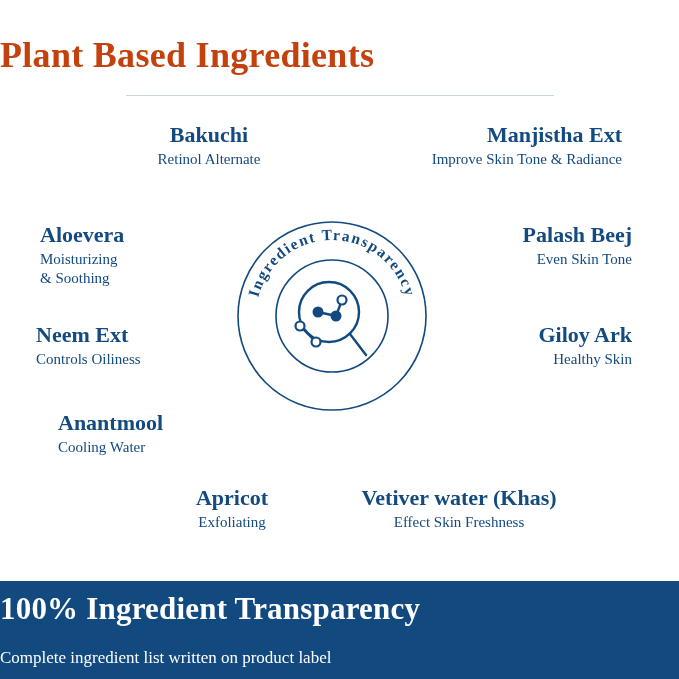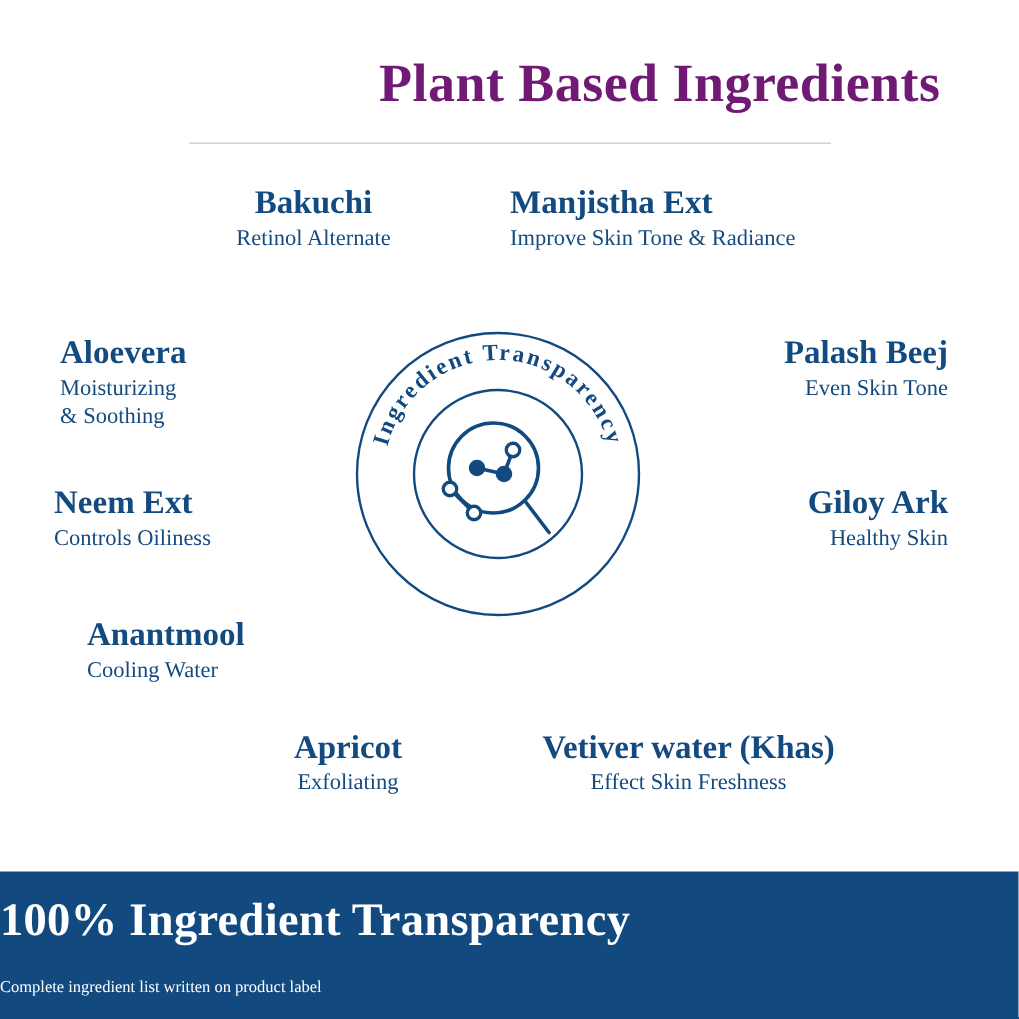--- a/index.html
+++ b/index.html
@@ -20,25 +20,25 @@
     height: 679px;
     box-sizing: border-box;
   }
 
   
   .title {
     position: absolute;
     top: 34px;
     left: 0;
     width: 627px;
-    text-align: right;
+    text-align: left;
     font-size: 36px;
     font-weight: 700;
     letter-spacing: 0.3px;
-    color: #701a75;
+    color: #c2410c;
   }
   .title-rule {
     position: absolute;
     top: 95px;
     left: 126px;
     width: 428px;
     height: 1px;
     background: #c9d6e4;
   }
 
@@ -72,21 +72,21 @@
   #ing-2 { top: 222px; left: 40px;  width: 170px; }   
   #ing-3 { top: 222px; left: 452px; width: 180px; }   
   #ing-4 { top: 322px; left: 36px;  width: 170px; }   
   #ing-5 { top: 322px; left: 452px; width: 180px; }   
   #ing-6 { top: 410px; left: 58px;  width: 200px; }   
   #ing-7 { top: 410px; left: 418px; width: 200px; }   
   #ing-8 { top: 485px; left: 132px; width: 200px; }   
   #ing-9 { top: 485px; left: 344px; width: 230px; }   
 
   #ing-0 .name, #ing-0 .desc { text-align: center; }
-  #ing-1 .name, #ing-1 .desc { text-align: left; }
+  #ing-1 .name, #ing-1 .desc { text-align: right; }
   #ing-8 .name, #ing-8 .desc { text-align: center; }
   #ing-9 .name, #ing-9 .desc { text-align: center; }
 
   #ing-2 .name, #ing-2 .desc,
   #ing-4 .name, #ing-4 .desc,
   #ing-6 .name, #ing-6 .desc { text-align: left; }
 
   #ing-3 .name, #ing-3 .desc,
   #ing-5 .name, #ing-5 .desc,
   #ing-7 .name, #ing-7 .desc { text-align: right; }
@@ -115,21 +115,21 @@
     justify-content: center;
   }
   .footer-title {
     font-size: 31px;
     font-weight: 700;
     letter-spacing: 0.2px;
     line-height: 1.1;
   }
   .footer-sub {
     margin-top: 21px;
-    font-size: 11px;
+    font-size: 17px;
     font-weight: 400;
   }
 </style>
 </head>
 <body>
 
 <div id="page">
 
   <div class="title">Plant Based Ingredients</div>
   <div class="title-rule"></div>

